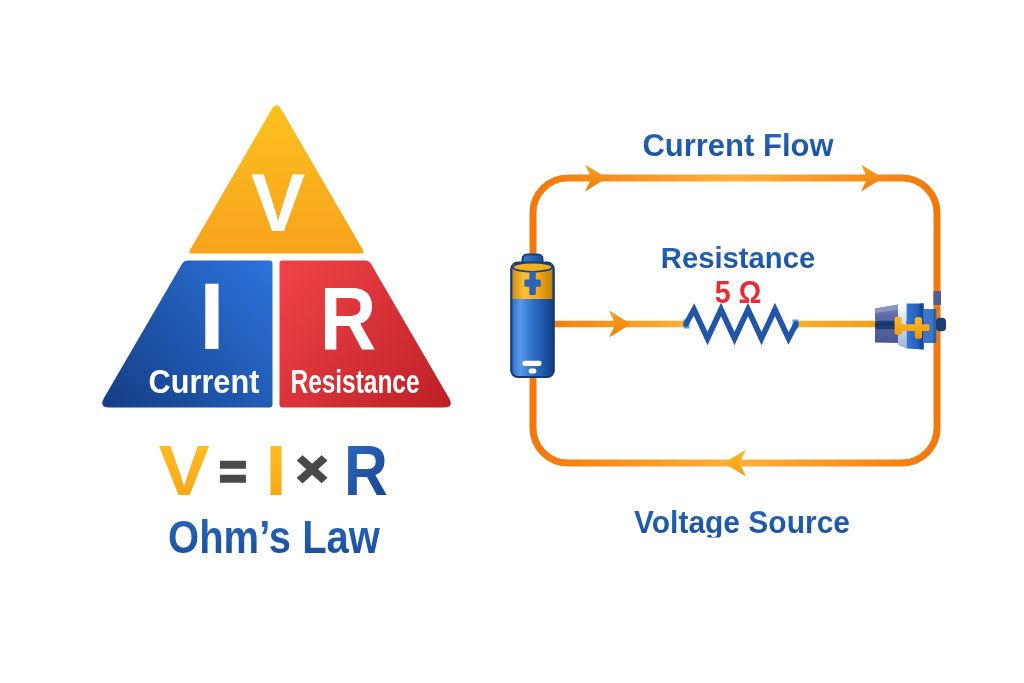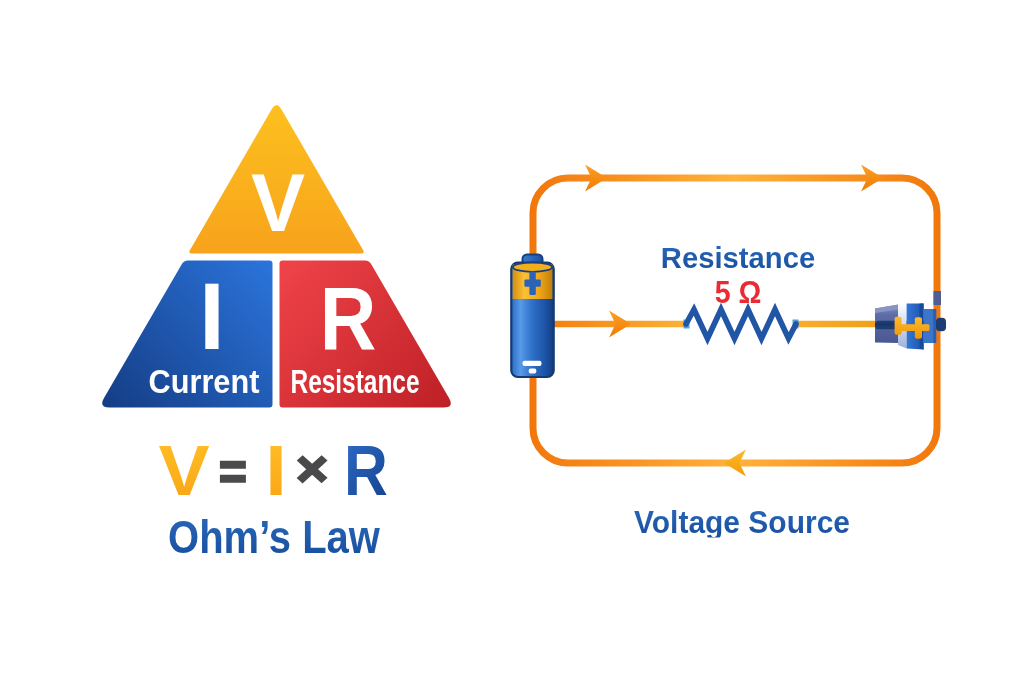--- a/index.html
+++ b/index.html
@@ -180,17 +180,18 @@
 <div class="lbl lbl-cur">Current</div>
 <div class="lbl lbl-res">Resistance</div>
 
 <div class="lbl lbl-fv grad-orange">V</div>
 <div class="lbl lbl-feq">=</div>
 <div class="lbl lbl-fi grad-orange">I</div>
 <div class="lbl lbl-fx">×</div>
 <div class="lbl lbl-fr grad-navy">R</div>
 <div class="lbl lbl-ohm grad-blue">Ohm’s Law</div>
 
+<div class="lbl lbl-cflow grad-blue">Current Flow</div>
 <div class="lbl lbl-cres grad-blue">Resistance</div>
 <div class="lbl lbl-ohmv">5 Ω</div>
 <div class="lbl lbl-vsrc grad-blue">Voltage Source</div>
 
 </div>
 
 </body></html>

